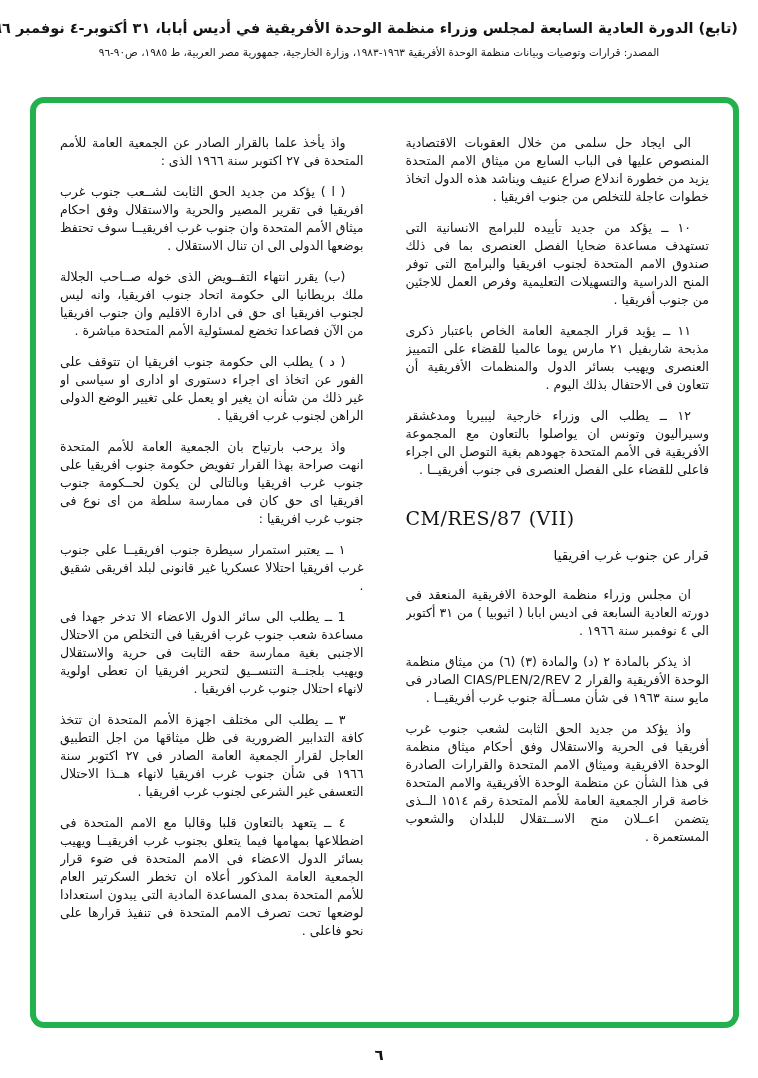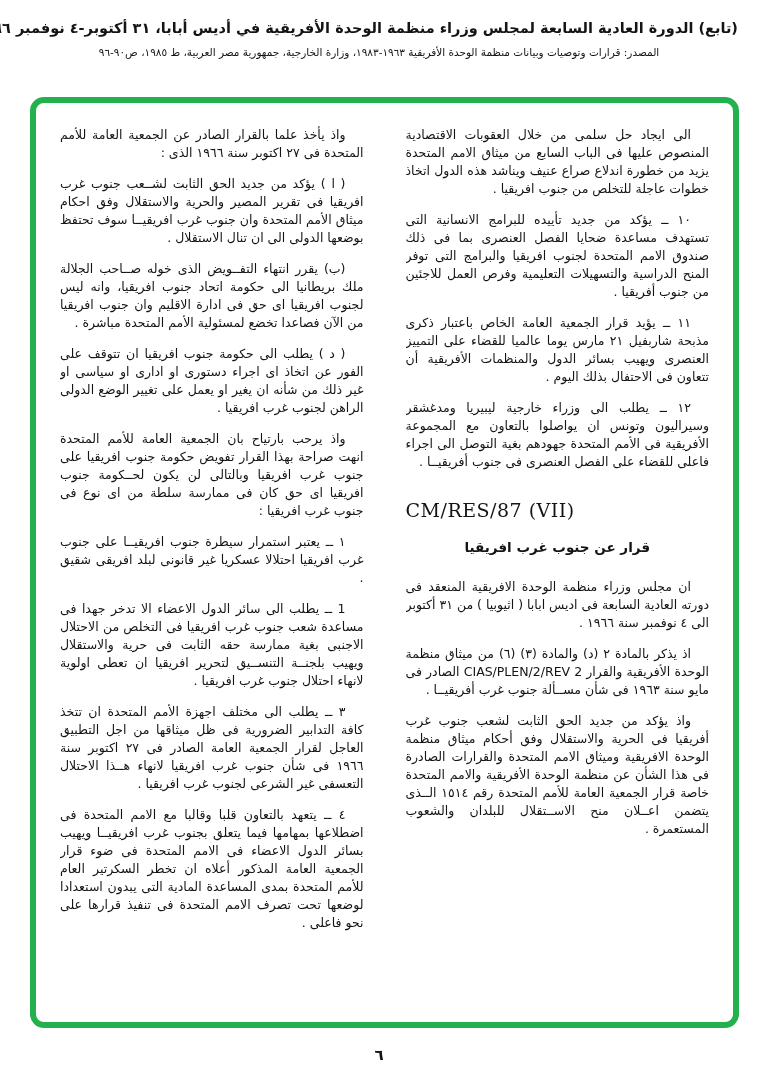--- a/index.html
+++ b/index.html
@@ -58,37 +58,37 @@
   }
   .col{
     flex:1 1 0;
     direction:rtl;
     text-align:justify;
     font-size:12.5px;
     line-height:1.44;
     overflow:hidden;
   }
   .col p{
-    margin:5px 0 13px 0;
+    margin:13px 0 13px 0;
     text-indent:18px;
   }
 
   .doc-ref{
     direction:ltr;
     text-align:left;
     font-family:"DejaVu Serif", serif;
     font-size:19px;
     letter-spacing:0.5px;
     margin:26px 0 10px 0 !important;
     text-indent:0 !important;
   }
   .section-title{
-    font-weight:bold;
+    font-weight:normal;
     font-size:13.5px;
-    text-align:center;
+    text-align:right;
     margin:14px 0 20px 0;
   }
 
   
   .page-number{
     position:absolute;
     bottom:14px;
     left:0;right:0;
     text-align:center;
     font-size:15px;

